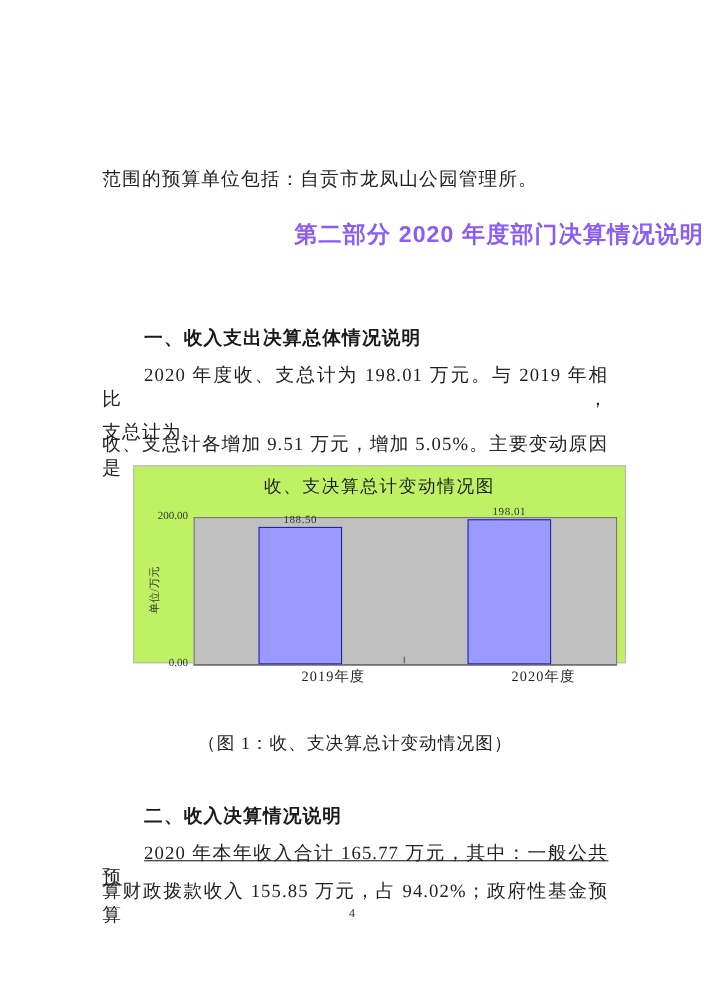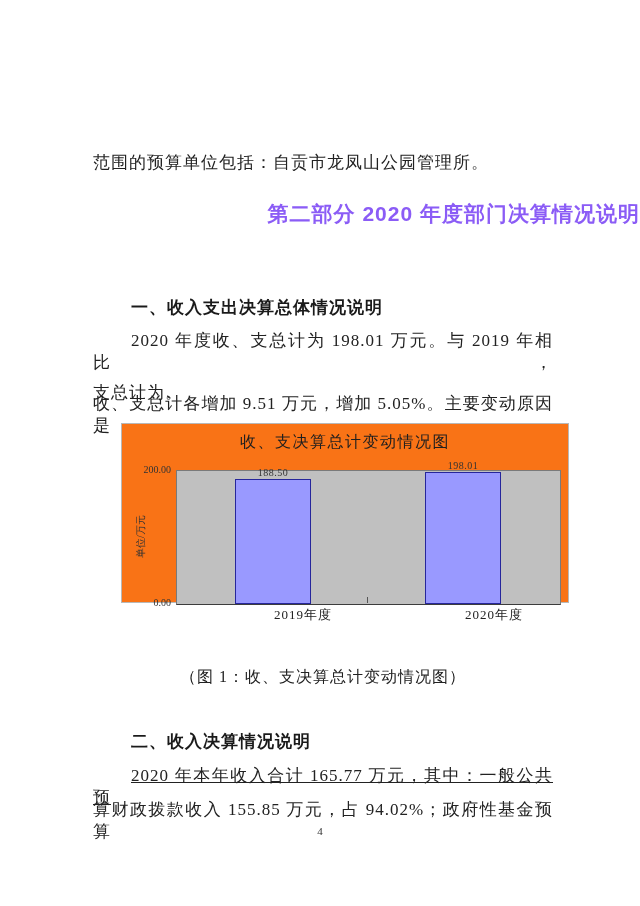--- a/index.html
+++ b/index.html
@@ -49,21 +49,21 @@
   .pagenum{
     position:absolute;left:0;width:640px;
     text-align:center;
     font-size:11px;color:#333333;
   }
   
   .chart{
     position:absolute;
     left:121px;top:423px;
     width:448px;height:180px;
-    background:#f97316;
+    background:#bef264;
     border:1px solid #b8b8b8;
     box-sizing:border-box;
     font-family:Liberation Serif, serif;
   }
   .chart-title{
     position:absolute;top:8px;left:0;width:100%;
     text-align:center;
     font-size:16px;letter-spacing:1.5px;color:#1f1f1f;
   }
   .plot{

